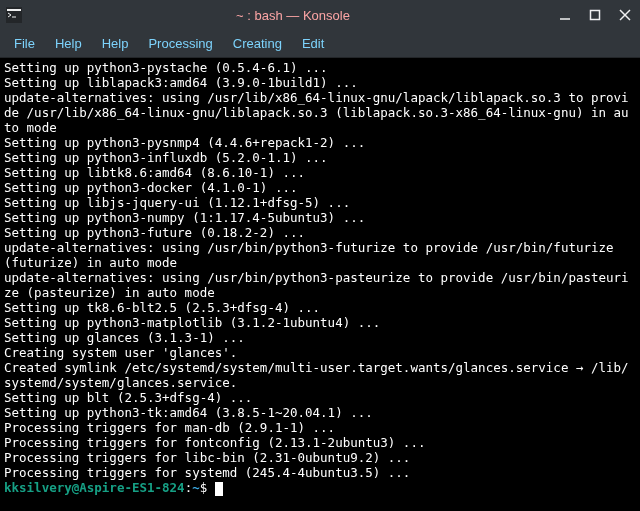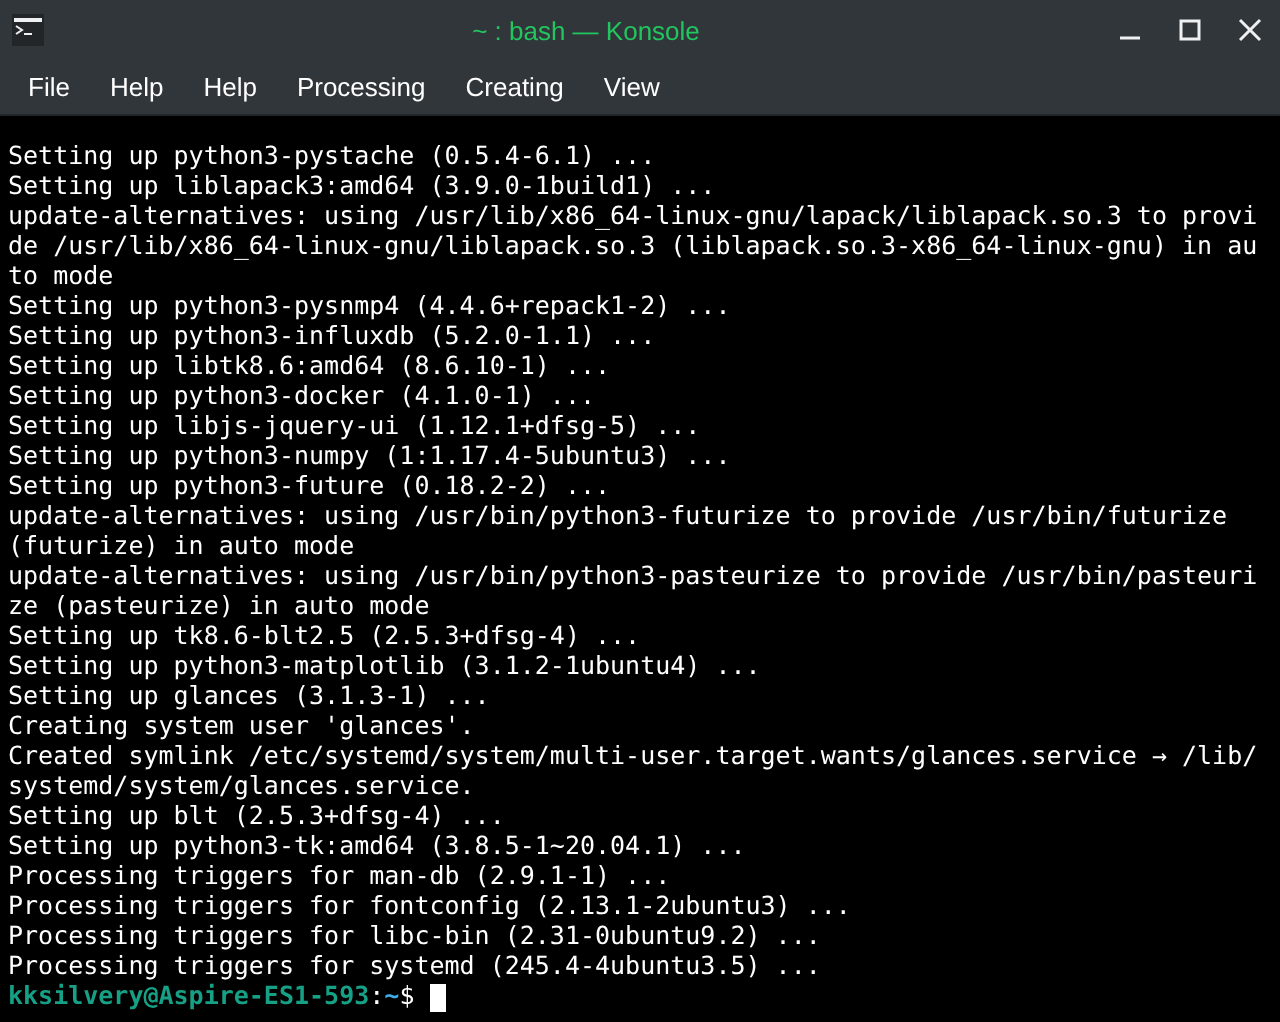--- a/index.html
+++ b/index.html
@@ -9,21 +9,21 @@
       font-family: sans-serif;
       background: #000;
       overflow: hidden;
     }
     .titlebar {
       height: 30px;
       background: #31363b;
       display: flex;
       align-items: center;
       padding: 10px 6px;
-      color: #22c55e;
+      color: #fca5a5;
       font-size: 13px;
       gap: 30px;
     }
     .titlebar-icon {
       width: 16px;
       height: 16px;
       margin-right: 8px;
       display: flex;
       align-items: center;
       justify-content: center;
@@ -50,32 +50,32 @@
     .menubar {
       height: 28px;
       background: #31363b;
       display: flex;
       align-items: center;
       padding: 0 6px;
       gap: 4px;
       border-bottom: 1px solid #232629;
     }
     .menu-item {
-      color: #ffffff;
+      color: #7dd3fc;
       font-size: 13px;
       padding: 4px 8px;
       cursor: pointer;
     }
     .terminal {
       background: #000;
       color: #fff;
       font-family: "DejaVu Sans Mono", "Liberation Mono", monospace;
       font-size: 12.5px;
       line-height: 15px;
-      padding: 12px 4px;
+      padding: 2px 4px;
       height: calc(100% - 58px);
       white-space: pre-wrap;
       word-break: break-all;
     }
     .prompt-user { color: #16a085; font-weight: bold; }
     .prompt-path { color: #3daee9; font-weight: bold; }
     .prompt-colon { color: #fff; }
     .cursor {
       display: inline-block;
       width: 8px;
@@ -116,21 +116,21 @@
     </div>
   </div>
 </div>
 
 <div class="menubar">
   <div class="menu-item">File</div>
   <div class="menu-item">Help</div>
   <div class="menu-item">Help</div>
   <div class="menu-item">Processing</div>
   <div class="menu-item">Creating</div>
-  <div class="menu-item">View</div>
+  <div class="menu-item">Edit</div>
 </div>
 
 <div class="terminal"><span id="terminal-lines">Setting up python3-pystache (0.5.4-6.1) ...
 Setting up liblapack3:amd64 (3.9.0-1build1) ...
 update-alternatives: using /usr/lib/x86_64-linux-gnu/lapack/liblapack.so.3 to provide /usr/lib/x86_64-linux-gnu/liblapack.so.3 (liblapack.so.3-x86_64-linux-gnu) in auto mode
 Setting up python3-pysnmp4 (4.4.6+repack1-2) ...
 Setting up python3-influxdb (5.2.0-1.1) ...
 Setting up libtk8.6:amd64 (8.6.10-1) ...
 Setting up python3-docker (4.1.0-1) ...
 Setting up libjs-jquery-ui (1.12.1+dfsg-5) ...
@@ -142,13 +142,13 @@
 Setting up python3-matplotlib (3.1.2-1ubuntu4) ...
 Setting up glances (3.1.3-1) ...
 Creating system user 'glances'.
 Created symlink /etc/systemd/system/multi-user.target.wants/glances.service → /lib/systemd/system/glances.service.
 Setting up blt (2.5.3+dfsg-4) ...
 Setting up python3-tk:amd64 (3.8.5-1~20.04.1) ...
 Processing triggers for man-db (2.9.1-1) ...
 Processing triggers for fontconfig (2.13.1-2ubuntu3) ...
 Processing triggers for libc-bin (2.31-0ubuntu9.2) ...
 Processing triggers for systemd (245.4-4ubuntu3.5) ...</span>
-<span class="prompt-user">kksilvery@Aspire-ES1-593</span><span class="prompt-colon">:</span><span class="prompt-path">~</span><span>$ </span><span class="cursor"></span></div>
+<span class="prompt-user">kksilvery@Aspire-ES1-824</span><span class="prompt-colon">:</span><span class="prompt-path">~</span><span>$ </span><span class="cursor"></span></div>
 
 </body></html>

